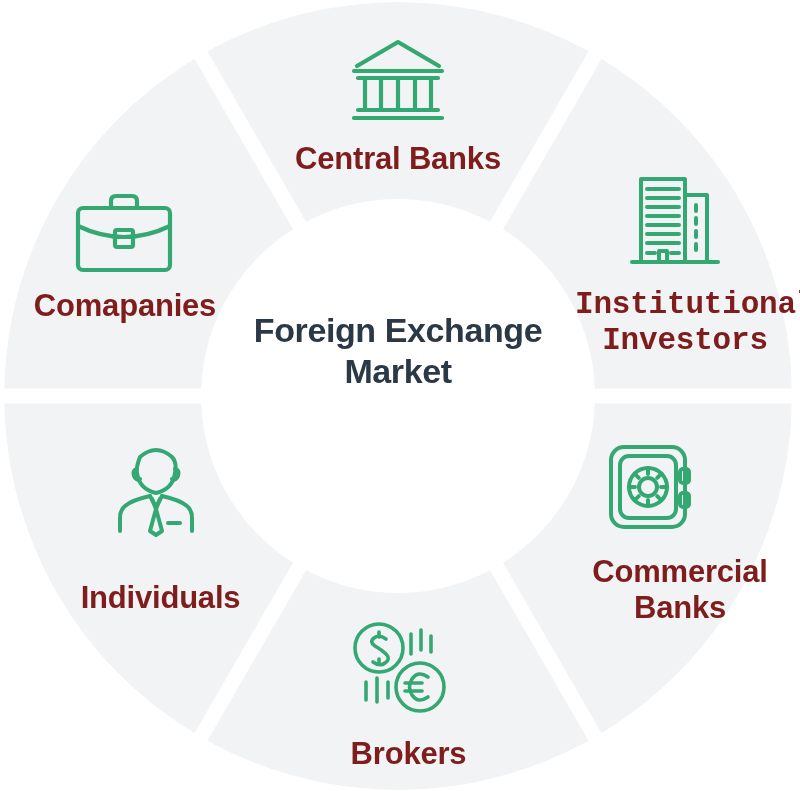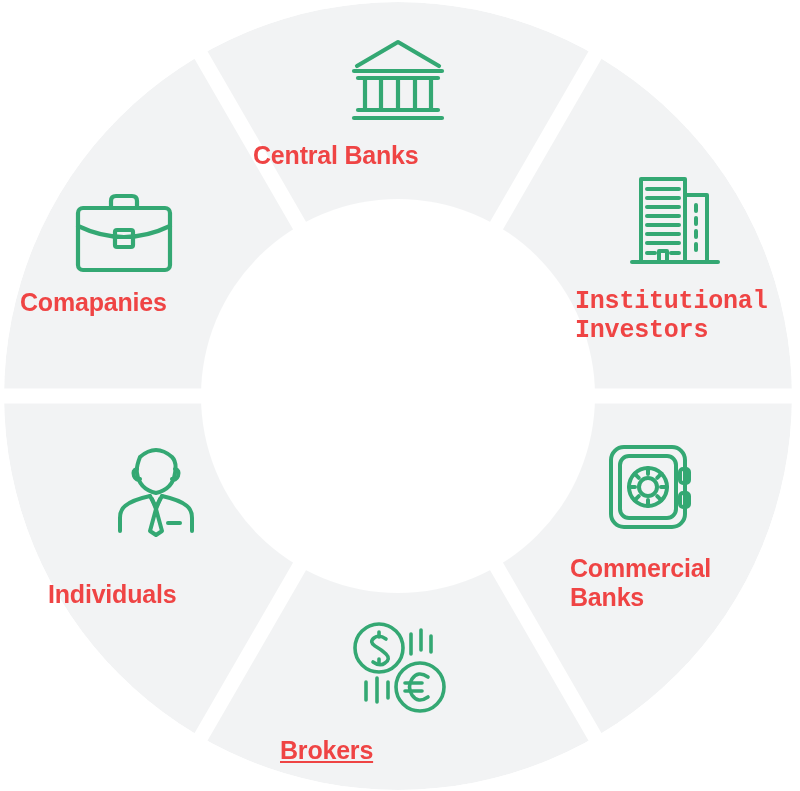--- a/index.html
+++ b/index.html
@@ -21,23 +21,24 @@
     position: absolute;
     left: 0;
     top: 0;
     width: 800px;
     height: 791px;
   }
 
   
   .seg-label {
     position: absolute;
-    color: #ef4444;
+    text-align: center;
+    color: #7f1d1d;
     font-weight: bold;
-    font-size: 25px;
+    font-size: 31px;
     line-height: 1.16;
     letter-spacing: -0.2px;
     white-space: pre-line;
   }
 
   
   .seg-icon {
     position: absolute;
   }
   .seg-icon svg { display: block; }
@@ -65,21 +66,21 @@
     color: #2b3845;
     line-height: 1.22;
     letter-spacing: -0.4px;
     white-space: pre-line;
   }
 
   
   #label-central-banks      { left: 253px; top: 141px; width: 290px; }
   #label-institutional      { left: 575px; top: 287px; width: 220px; font-family: Liberation Mono, monospace; }
   #label-commercial-banks   { left: 570px; top: 554px; width: 220px; }
-  #label-brokers            { left: 280px; top: 736px; width: 225px; text-decoration: underline; }
+  #label-brokers            { left: 296px; top: 736px; width: 225px; }
   #label-individuals        { left: 48px;  top: 544px; width: 225px; margin-top: 36px; }
   #label-companies          { left: 20px;  top: 288px; width: 210px; }
 
   #icon-central-banks    { left: 349px; top: 38px;  }
   #icon-institutional    { left: 627px; top: 173px; }
   #icon-commercial-banks { left: 605px; top: 441px; }
   #icon-brokers          { left: 349px; top: 620px; }
   #icon-individuals      { left: 110px; top: 441px; }
   #icon-companies        { left: 70px;  top: 190px; }
 </style>
@@ -108,20 +109,22 @@
       <line x1="398" y1="396" x2="194" y2="43"></line>
       <line x1="398" y1="396" x2="602" y2="43"></line>
 
       <line x1="398" y1="396" x2="194" y2="749"></line>
       <line x1="398" y1="396" x2="602" y2="749"></line>
     </g>
   </g>
 </svg>
 
 <div class="center-wrap">
+  <div class="center-sub">Foreign Exchange
+Market</div>
 </div>
 
 <div class="seg-icon" id="icon-central-banks">
   <svg width="98" height="88" viewBox="0 0 98 88" fill="none" stroke="#34a873" stroke-width="4.2" stroke-linecap="round" stroke-linejoin="round">
 
     <path d="M8 28 L49 4 L90 28"></path>
 
     <line x1="5" y1="33" x2="93" y2="33"></line>
 
     <line x1="9" y1="40" x2="89" y2="40"></line>

